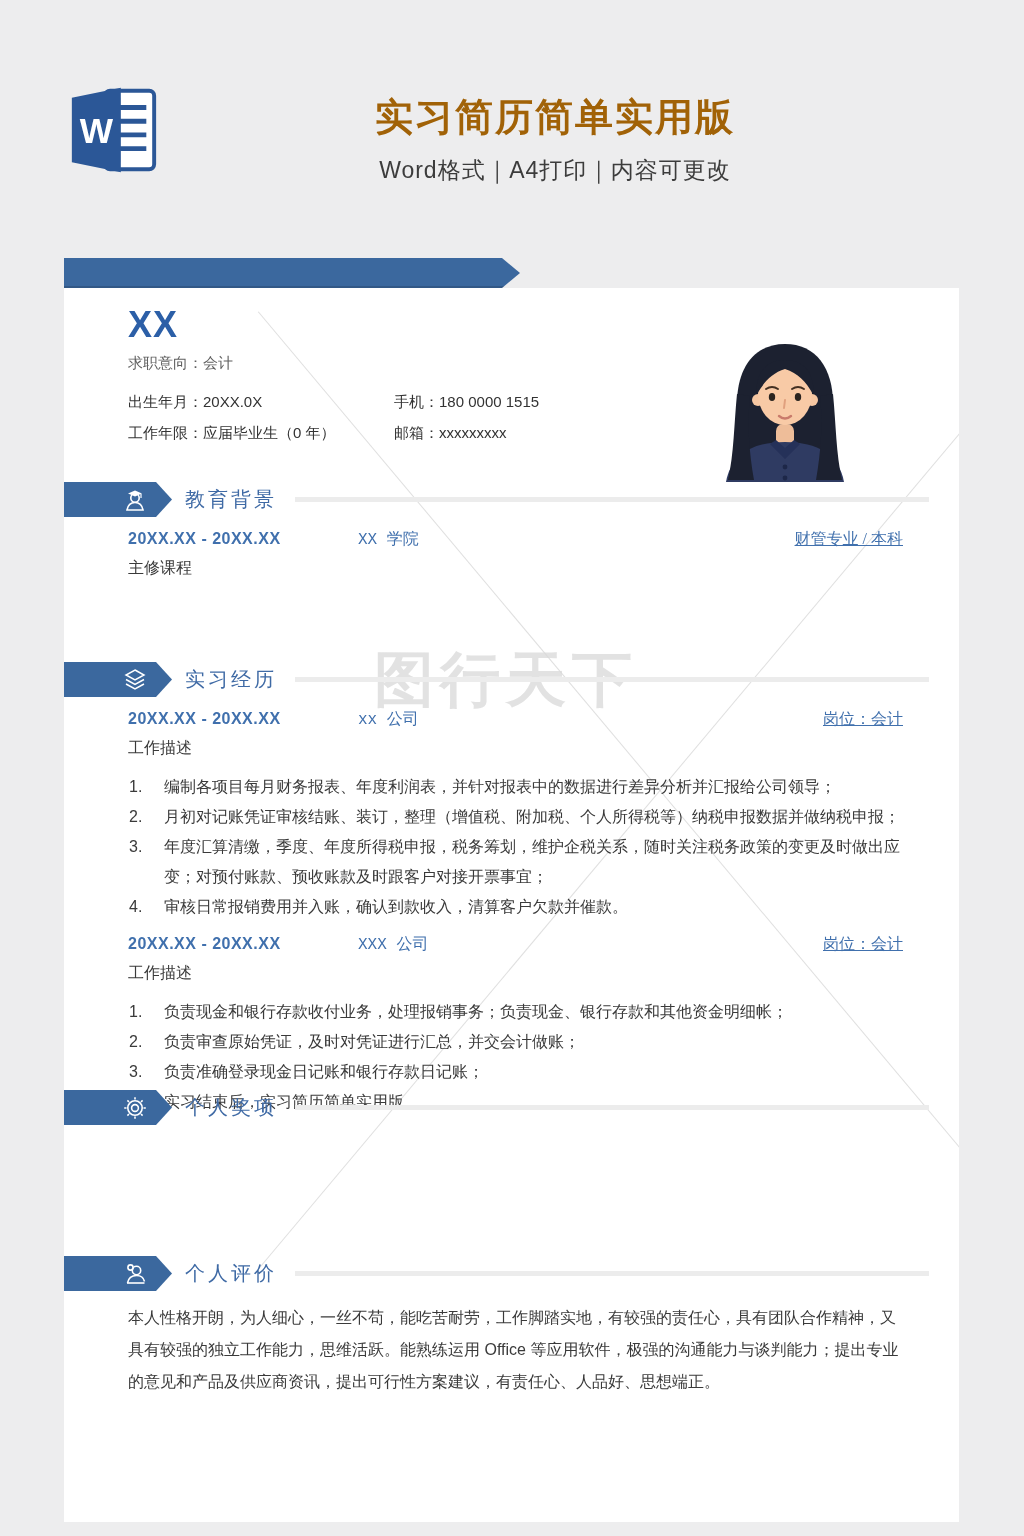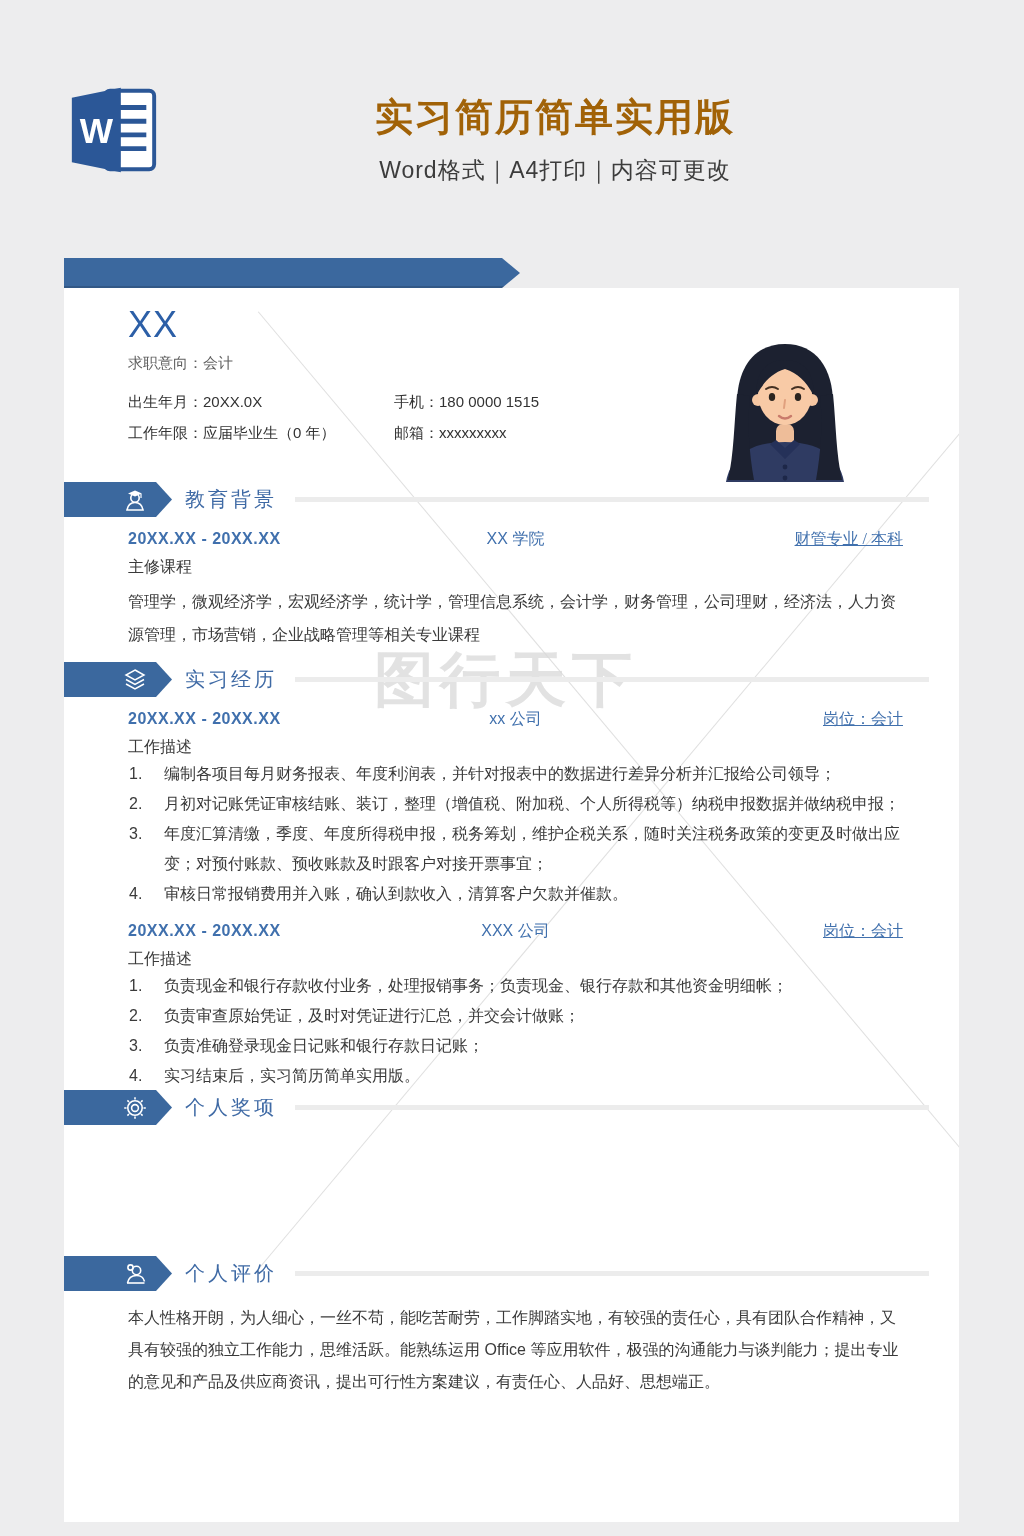--- a/index.html
+++ b/index.html
@@ -40,21 +40,21 @@
     font-family:"Liberation Serif", serif; font-weight:bold;
     font-size:60px; letter-spacing:6px; color:#d9d9d9; opacity:.75;
     pointer-events:none; white-space:nowrap;
   }
   .wm-lines { position:absolute; inset:0; overflow:hidden; pointer-events:none; }
   .wm-line { position:absolute; width:1250px; height:1px; background:rgba(185,185,185,.45); left:-29px; top:502px; }
   .wm-line.a { transform:rotate(50deg); }
   .wm-line.b { transform:rotate(-50deg); }
 
   
-  .name { position:absolute; left:64px; top:16px; font-size:36px; font-weight:400; color:#2c5fa7; letter-spacing:1px; }
+  .name { position:absolute; left:64px; top:16px; font-size:36px; font-weight:700; color:#2c5fa7; letter-spacing:1px; }
   .objective { position:absolute; left:64px; top:66px; font-size:15px; color:#5f5f5f; }
   .info-grid {
     position:absolute; left:64px; top:98px; width:560px;
     display:grid; grid-template-columns:266px auto; grid-auto-flow:column;
     grid-template-rows:repeat(2, 31px); font-size:15px; color:#333;
   }
   .info-item { line-height:31px; white-space:nowrap; }
   .avatar { position:absolute; left:636px; top:44px; width:170px; height:150px; }
 
   
@@ -74,29 +74,29 @@
   .sec-title {
     margin-left:13px; font-size:20px; letter-spacing:3px; color:#3f6aa5;
     font-family:"Liberation Serif", serif; white-space:nowrap;
   }
   .sec-rule { flex:1; height:5px; background:#ececec; margin-left:18px; margin-right:30px; }
 
   .sec-body { padding:0 56px 0 64px; }
 
   .meta-row { display:flex; align-items:baseline; margin-top:10px; line-height:24px; font-size:16px; color:#4070ad; }
   .meta-period { width:230px; font-weight:bold; letter-spacing:.5px; }
-  .meta-center { flex:1; text-align:center; }
+  .meta-center { flex:1; text-align:left;font-family:Liberation Mono, monospace; }
   .meta-right { width:230px; text-align:right; font-family:"Liberation Serif", serif;text-decoration:underline; }
 
   .plain-label { margin-top:4px; line-height:24px; font-size:16px; color:#3a3a3a; font-family:"Liberation Serif", serif; }
   .body-text { font-size:16px; color:#3a3a3a; }
   .courses { margin-top:6px; line-height:33px; }
   .awards-text, .eval-text { margin-top:11px; line-height:32px; }
 
-  ol.items { list-style:none; counter-reset:it; margin-top:0; }
+  ol.items { list-style:none; counter-reset:it; margin-top:12px; }
   ol.items li { counter-increment:it; position:relative; padding-left:36px; line-height:30px; font-size:16px; color:#3a3a3a; }
   ol.items li::before { content:counter(it) "."; position:absolute; left:1px; }
 </style>
 </head>
 <body>
 
 <div class="page">
 
   <svg class="word-logo" viewBox="0 0 100 92">
     <rect x="42" y="6" width="50" height="80" rx="5" fill="#ffffff" stroke="#2b5797" stroke-width="4"></rect>
@@ -167,21 +167,20 @@
         <div class="sec-title">教育背景</div>
         <div class="sec-rule"></div>
       </div>
       <div class="sec-body">
         <div class="meta-row">
           <span class="meta-period">20XX.XX - 20XX.XX</span>
           <span class="meta-center">XX 学院</span>
           <span class="meta-right">财管专业 / 本科</span>
         </div>
         <div class="plain-label">主修课程</div>
-        <div class="body-text courses">管理学，微观经济学，宏观经济学，统计学，管理信息系统，会计学，财务管理，公司理财，经济法，人力资源管理，市场营销，企业战略管理等相关专业课程</div>
       </div>
     </div>
 
     <div class="section sec-exp">
       <div class="sec-head">
         <div class="banner">
           <svg viewBox="0 0 26 26" fill="none" stroke="#ffffff" stroke-width="1.5">
             <path d="M13,3 L22,8 L13,13 L4,8 Z"></path>
             <path d="M4,12.5 L13,17.5 L22,12.5"></path>
             <path d="M4,17 L13,22 L22,17"></path>

